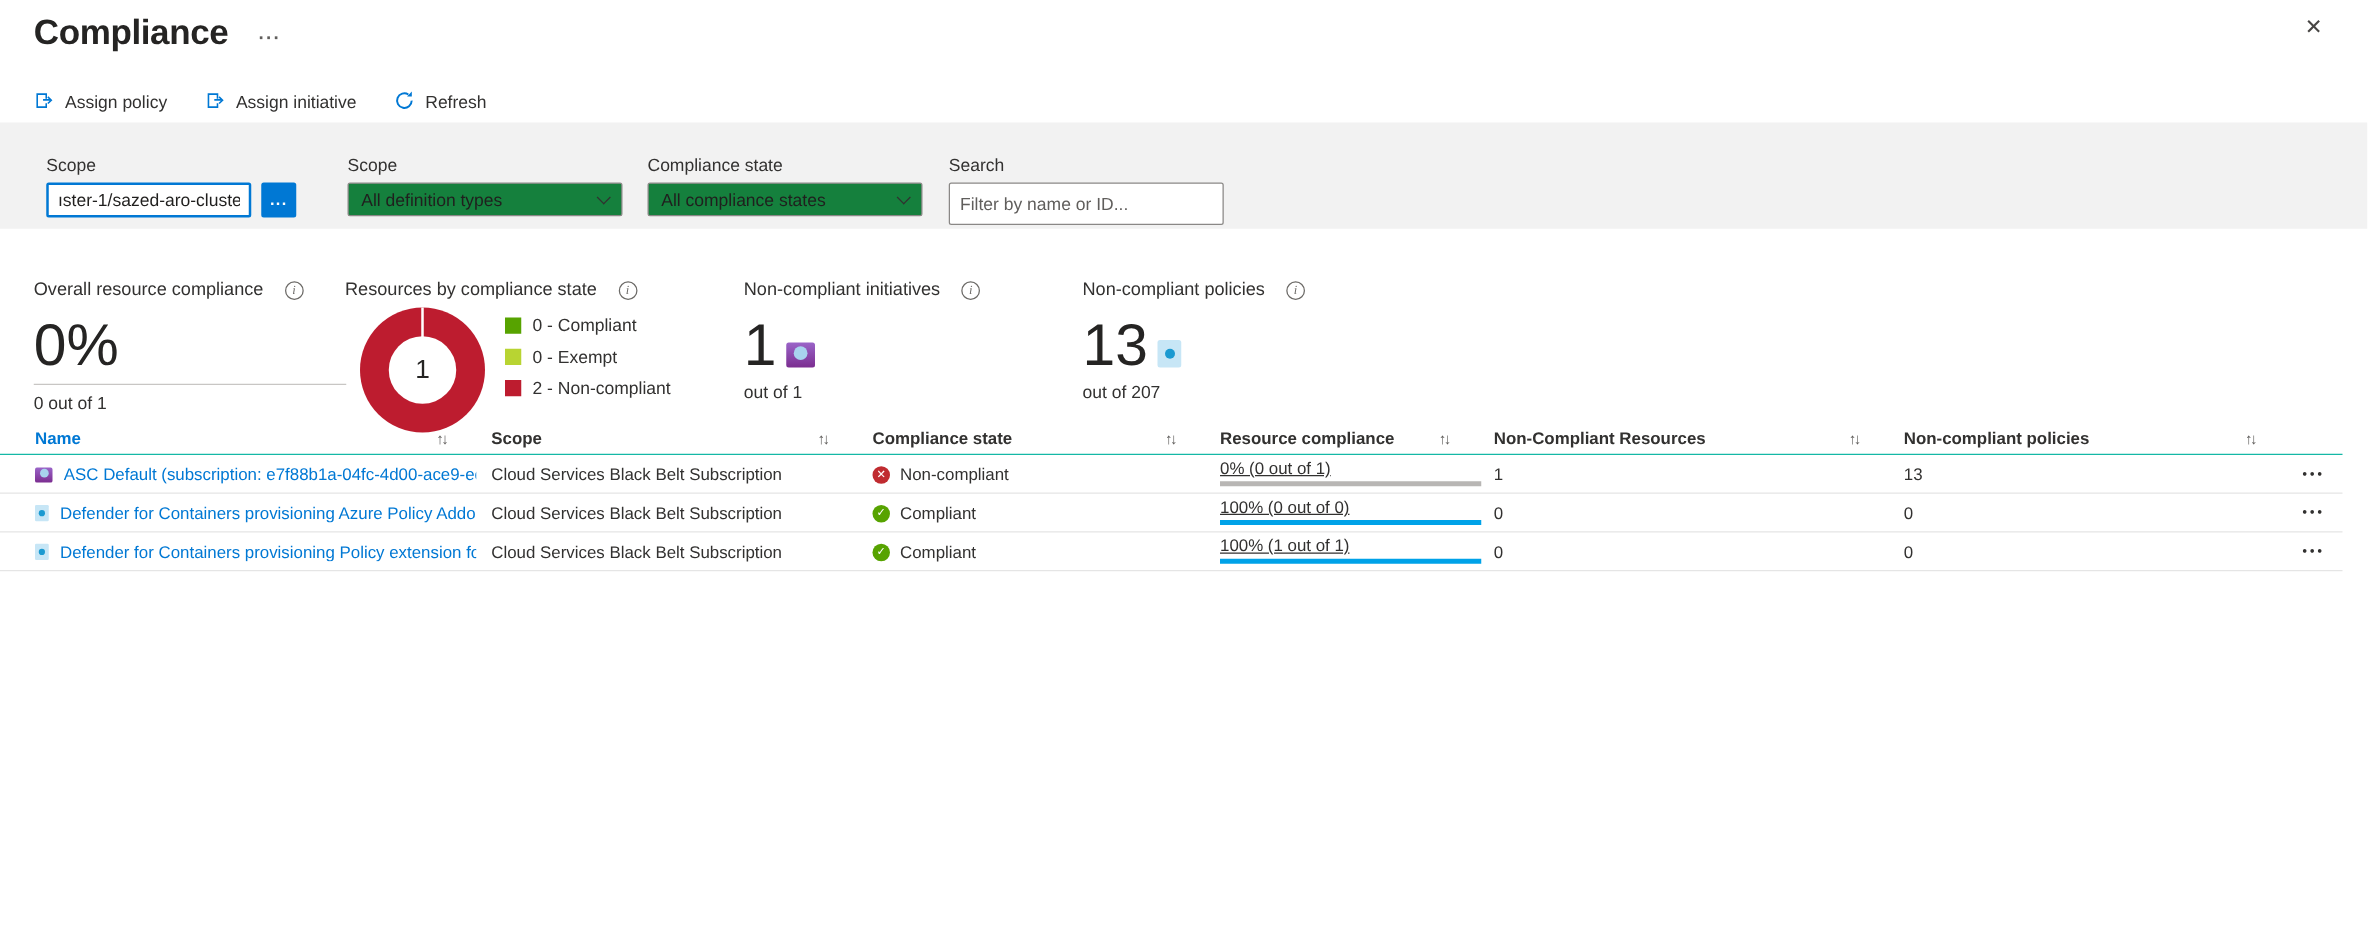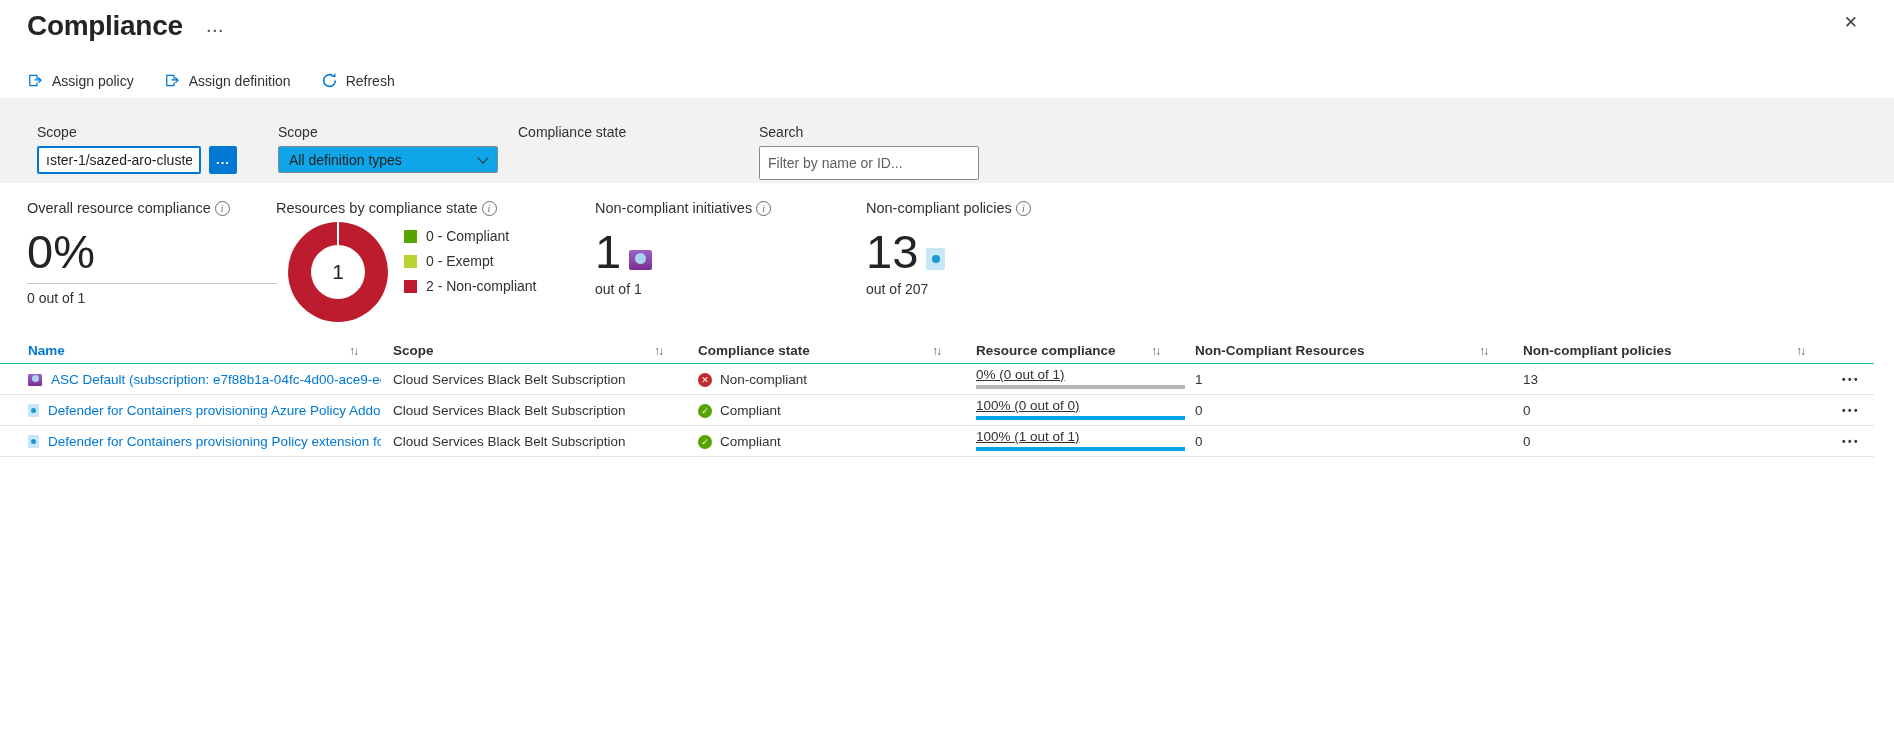--- a/index.html
+++ b/index.html
@@ -22,29 +22,29 @@
   .tb-item svg { display:block; }
 
   
   .filter-band { position:absolute; top:98px; left:0; width:1894px; height:85px; background:#f2f2f2; }
   .fg { position:absolute; top:26px; }
   .fg-label { font-size:14px; color:#323130; margin-bottom:6px; }
   .fg-scope { left:37px; } .fg-type { left:278px; } .fg-state { left:518px; } .fg-search { left:759px; }
   .scope-row { display:flex; gap:8px; align-items:center; }
   .scope-input { width:164px; height:28px; border:2px solid #0078d4; border-radius:2px; font-size:14px; padding:0 7px; color:#201f1e; font-family:inherit; background:#fff; }
   .browse-btn { width:28px; height:28px; background:#0078d4; color:#fff; border:none; border-radius:2px; font-size:13px; font-weight:700; letter-spacing:1px; cursor:pointer; line-height:10px; }
-  .dropdown { width:220px; height:27px; background:#0ea5e9; border:1px solid #8a8886; border-radius:2px; display:flex; align-items:center; justify-content:space-between; padding:0 10px; font-size:14px; cursor:pointer; color:#201f1e; }
+  .dropdown { width:220px; height:27px; background:#15803d; border:1px solid #8a8886; border-radius:2px; display:flex; align-items:center; justify-content:space-between; padding:0 10px; font-size:14px; cursor:pointer; color:#201f1e; }
   .chev { width:8px; height:8px; border-right:1.5px solid #323130; border-bottom:1.5px solid #323130; transform:rotate(45deg); margin-top:-4px; }
   .search-input { width:220px; height:27px; border:1px solid #8a8886; border-radius:2px; padding:16px 8px; font-size:14px; font-family:inherit; background:#fff; color:#201f1e; }
   .search-input::placeholder { color:#605e5c; opacity:1; }
 
   
   .stat { position:absolute; top:200px; }
   .stat-1 { left:27px; } .stat-2 { left:276px; } .stat-3 { left:595px; } .stat-4 { left:866px; }
-  .stat-label { font-size:14.5px; display:flex; gap:4px; align-items:center; color:#323130; }
+  .stat-label { font-size:14.5px; display:flex; gap:17px; align-items:center; color:#323130;margin-top:24px; }
   .info-icon { width:15px; height:15px; border:1px solid #6b6966; border-radius:50%; font-size:10px; display:flex; align-items:center; justify-content:center; color:#6b6966; cursor:pointer; font-family:"Liberation Serif", serif; font-style:italic; flex:0 0 auto; }
   .stat-value { font-size:47px; font-weight:300; color:#252423; line-height:1; margin-top:12px; }
   .stat-divider { width:250px; border-bottom:1px solid #c8c6c4; margin-top:8px; }
   .stat-sub { font-size:14px; margin-top:6px; color:#323130; }
   .stat-value-row { display:flex; align-items:flex-end; gap:8px; margin-top:12px; }
 
   .chart-row { display:flex; margin-top:6px; }
   .donut { width:100px; height:100px; border-radius:50%; position:relative; margin-left:12px; background:#bd1c2f; }
   .donut::after { content:""; position:absolute; left:49px; top:0; width:2px; height:24px; background:#fff; }
   .donut-hole { position:absolute; left:23px; top:23px; width:54px; height:54px; border-radius:50%; background:#fff; display:flex; align-items:center; justify-content:center; font-size:21px; color:#252423; }
@@ -102,21 +102,21 @@
       </span>
       <span>Assign policy</span>
     </button>
     <button class="tb-item">
       <span>
         <svg width="17" height="17" viewBox="0 0 16 16">
             <path d="M2 2.5h8v4h-1.2V3.7H3.2v8.6h5.6V10H10v3.5H2z" fill="#0078d4"></path>
             <path d="M7 7.4h5.3M10.6 5.2l2.6 2.5-2.6 2.5" stroke="#0078d4" stroke-width="1.2" fill="none"></path>
           </svg>
       </span>
-      <span>Assign definition</span>
+      <span>Assign initiative</span>
     </button>
     <button class="tb-item">
       <span>
         <svg width="17" height="17" viewBox="0 0 16 16">
             <path d="M13.5 8A5.5 5.5 0 1 1 11 3.4" stroke="#0078d4" stroke-width="1.5" fill="none"></path>
             <path d="M13.6 1.2v3.6h-3.6z" fill="#0078d4"></path>
           </svg>
       </span>
       <span>Refresh</span>
     </button>
@@ -132,20 +132,24 @@
     </div>
     <div class="fg fg-type">
       <div class="fg-label">Scope</div>
       <div class="dropdown">
         <span>All definition types</span>
         <span class="chev"></span>
       </div>
     </div>
     <div class="fg fg-state">
       <div class="fg-label">Compliance state</div>
+      <div class="dropdown">
+        <span>All compliance states</span>
+        <span class="chev"></span>
+      </div>
     </div>
     <div class="fg fg-search">
       <div class="fg-label">Search</div>
       <input class="search-input" placeholder="Filter by name or ID..." style="">
     </div>
   </div>
 
   <div class="stat stat-1">
     <div class="stat-label">
       <span>Overall resource compliance</span>

